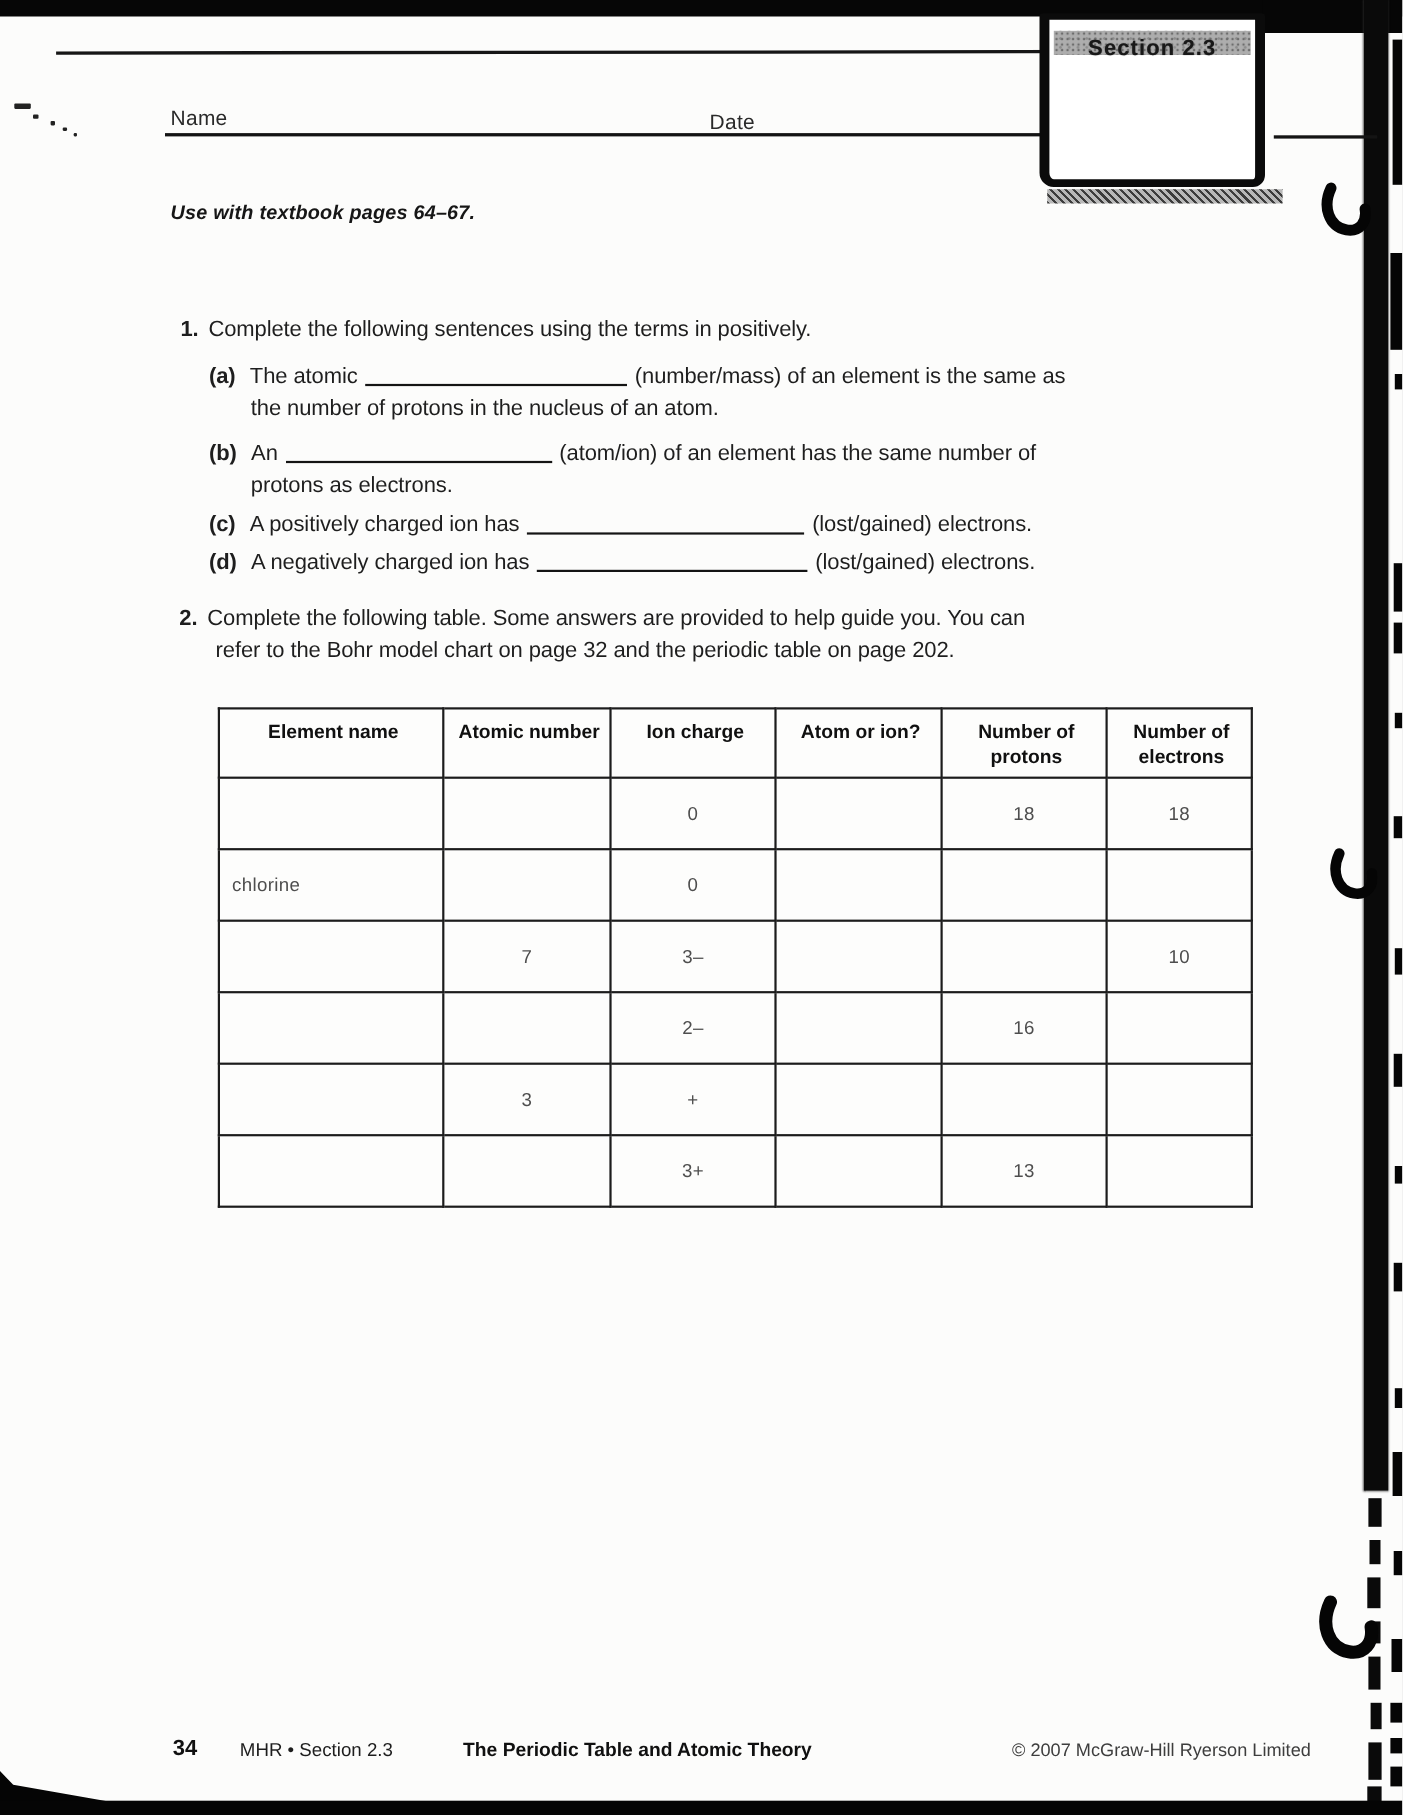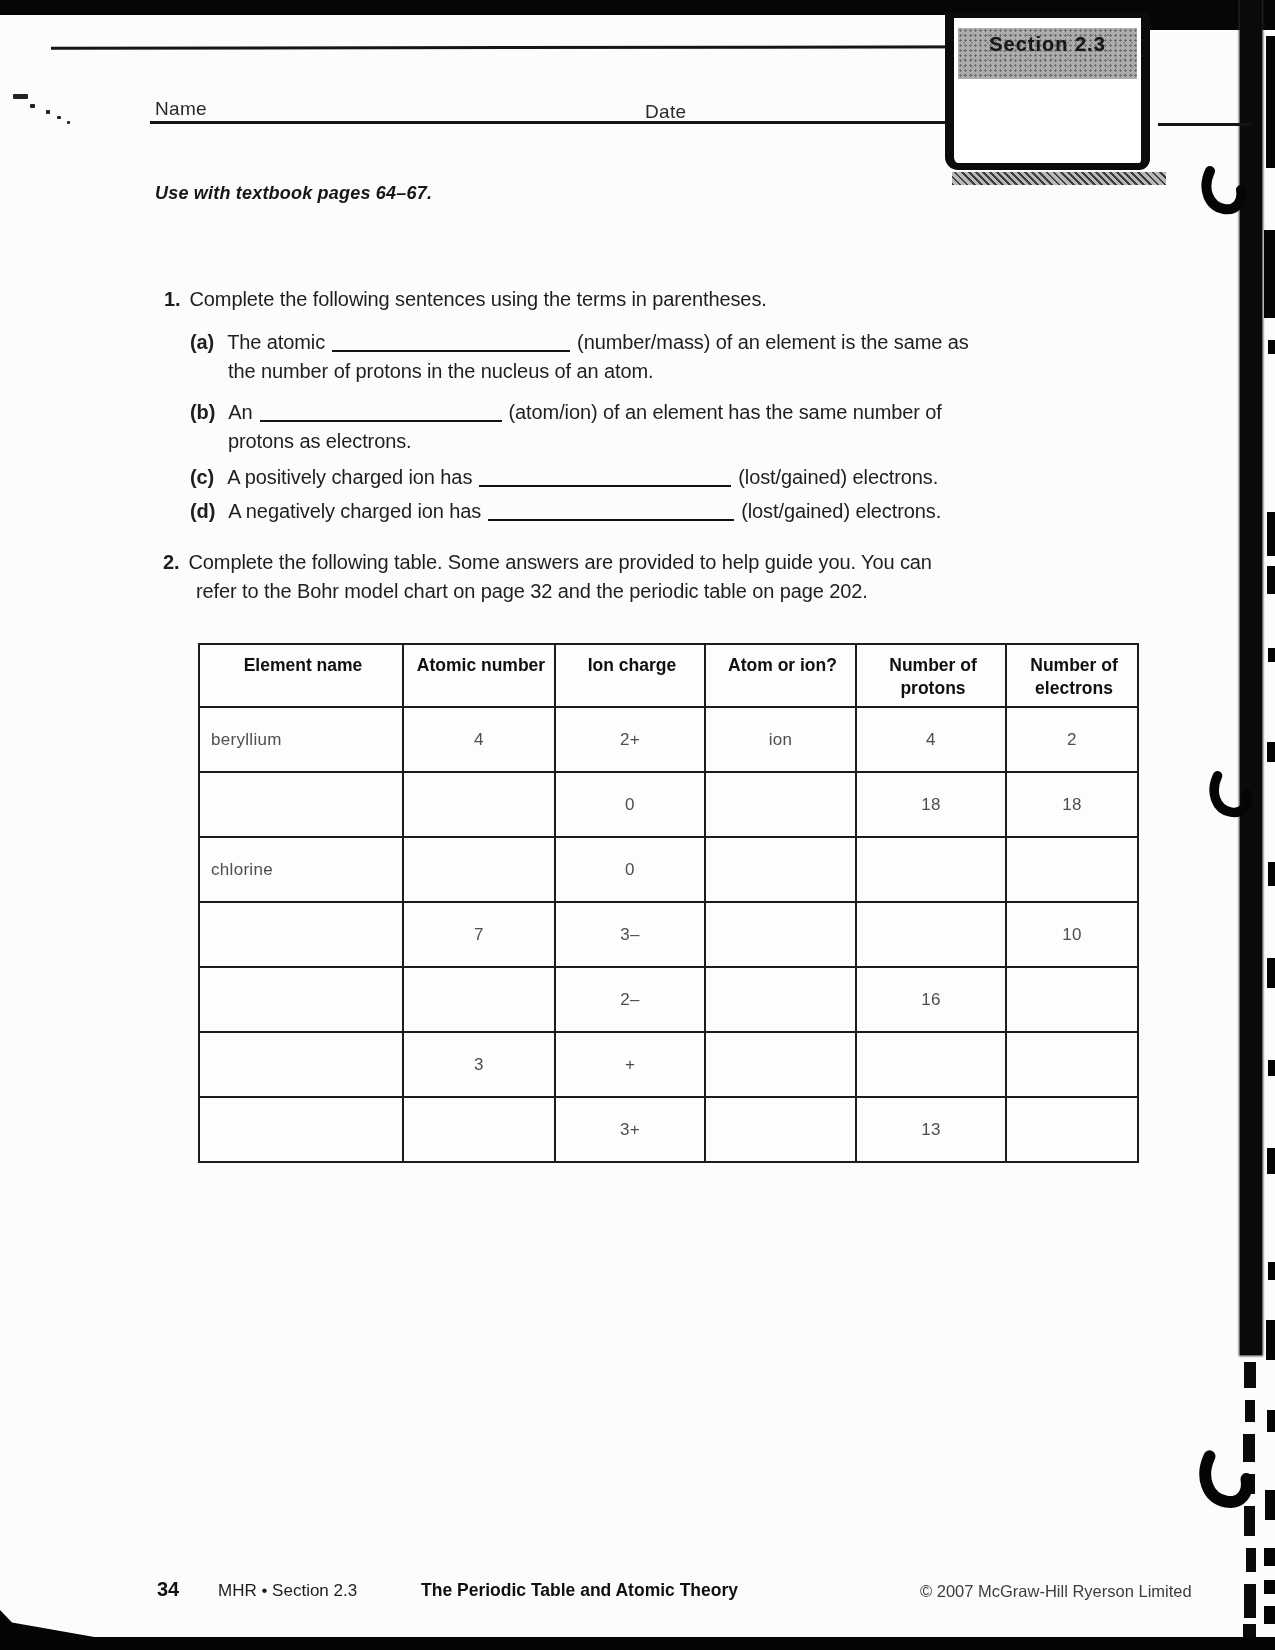--- a/index.html
+++ b/index.html
@@ -22,21 +22,21 @@
   
   .name-label,.date-label{font-size:19px;color:#2a2a2a;letter-spacing:.3px;}
   .rule{height:3px;background:#141414;}
   .badge{
     left:945px;top:12px;width:205px;height:158px;background:#fff;box-sizing:border-box;
     border:6px solid #0b0b0b;border-left-width:9px;border-right-width:9px;border-bottom-width:7px;
     border-radius:3px 3px 11px 13px;text-align:center;
   }
   .badge-title{margin-top:28px;font-size:21px;font-weight:700;line-height:27px;color:#0d0d0d;letter-spacing:.2px;}
   .badge-section{
-    margin:10px 4px 0 4px;height:51px;line-height:33px;
+    margin:10px 4px 0 4px;height:22px;line-height:33px;
     background-color:#adadad;
     background-image:radial-gradient(#6d6d6d 1px,transparent 1.4px),radial-gradient(#8d8d8d 1px,transparent 1.4px);
     background-size:5px 5px,8px 8px;background-position:0 0,2px 3px;
     font-size:20px;font-weight:800;color:#181818;letter-spacing:1px;text-shadow:0 0 1px #5a5a5a;
   }
   .badge-shadow{
     left:952px;top:172px;width:214px;height:13px;
     background:repeating-linear-gradient(45deg,#3c3c3c 0 2px,#b8b8b8 2px 5px);
   }
   .use-with{font-size:18px;font-weight:700;font-style:italic;letter-spacing:.2px;color:#161616;}
@@ -125,21 +125,21 @@
 
   <div class="abs badge">
     <div class="badge-section">Section 2.3</div>
   </div>
   <div class="abs badge-shadow"></div>
 
   <div class="abs use-with" style="left:155px;top:183px">Use with textbook pages 64–67.</div>
 
 
   <div class="abs line" style="left:164px;top:288px">
-    <span class="qnum">1.</span><span>Complete the following sentences using the terms in parentheses.</span>
+    <span class="qnum">1.</span><span>Complete the following sentences using the terms in positively.</span>
   </div>
 
   <div class="abs line" style="left:190px;top:331px">
     <span class="lbl">(a)</span><span>The atomic</span><span class="blank w-a"></span><span>(number/mass) of an element is the same as</span>
   </div>
   <div class="abs line" style="left:228px;top:360px">the number of protons in the nucleus of an atom.</div>
 
   <div class="abs line" style="left:190px;top:401px">
     <span class="lbl">(b)</span><span>An</span><span class="blank w-b"></span><span>(atom/ion) of an element has the same number of</span>
   </div>
@@ -172,28 +172,20 @@
           <th>Element name</th>
           <th>Atomic number</th>
           <th>Ion charge</th>
           <th>Atom or ion?</th>
           <th>Number of protons</th>
           <th>Number of electrons</th>
         </tr>
       </thead>
     <tbody>
         <tr>
-          <td class="c-el">beryllium</td>
-          <td class="c-num">4</td>
-          <td class="c-num">2+</td>
-          <td class="c-num">ion</td>
-          <td class="c-num">4</td>
-          <td class="c-num">2</td>
-        </tr>
-        <tr>
           <td class="c-el"></td>
           <td class="c-num"></td>
           <td class="c-num">0</td>
           <td class="c-num"></td>
           <td class="c-num">18</td>
           <td class="c-num">18</td>
         </tr>
         <tr>
           <td class="c-el">chlorine</td>
           <td class="c-num"></td>

